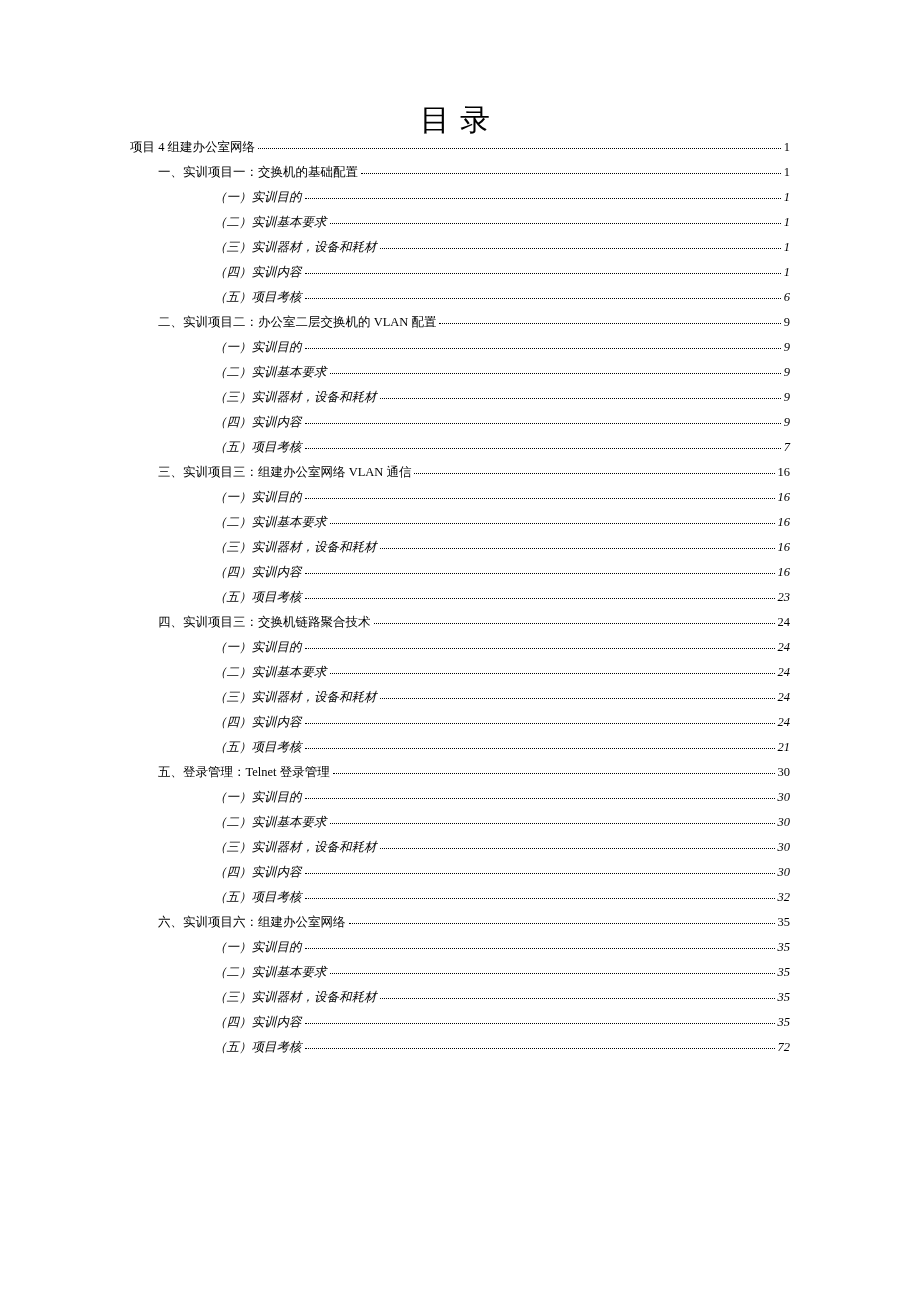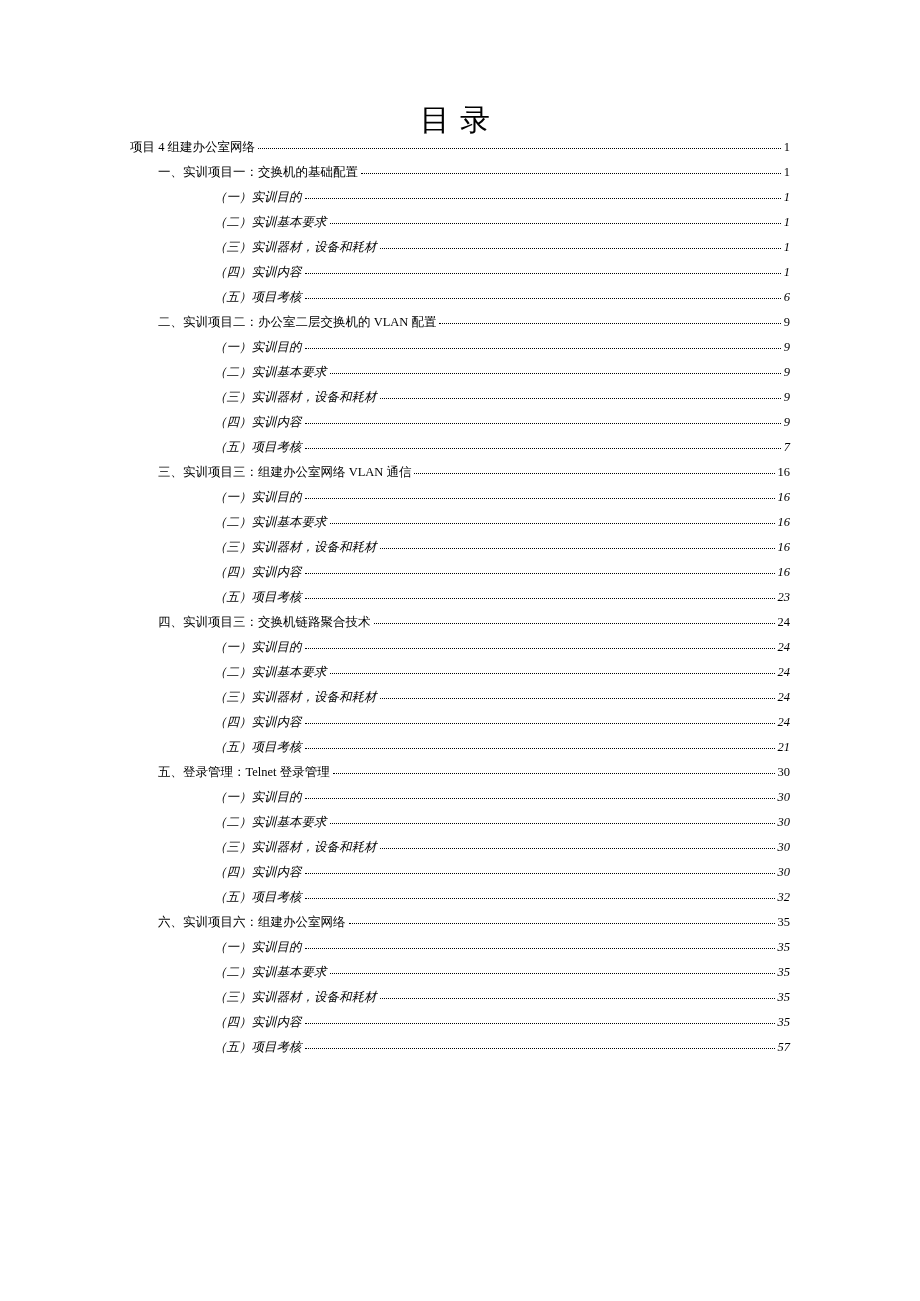--- a/index.html
+++ b/index.html
@@ -233,15 +233,15 @@
       <span class="toc-page">35</span>
     </div>
     <div class="toc-entry indent-2">
       <span class="toc-label">（四）实训内容</span>
       <span class="toc-dots"></span>
       <span class="toc-page">35</span>
     </div>
     <div class="toc-entry indent-2">
       <span class="toc-label">（五）项目考核</span>
       <span class="toc-dots"></span>
-      <span class="toc-page">57</span>
+      <span class="toc-page">72</span>
     </div>
   </div>
 
 </body></html>

